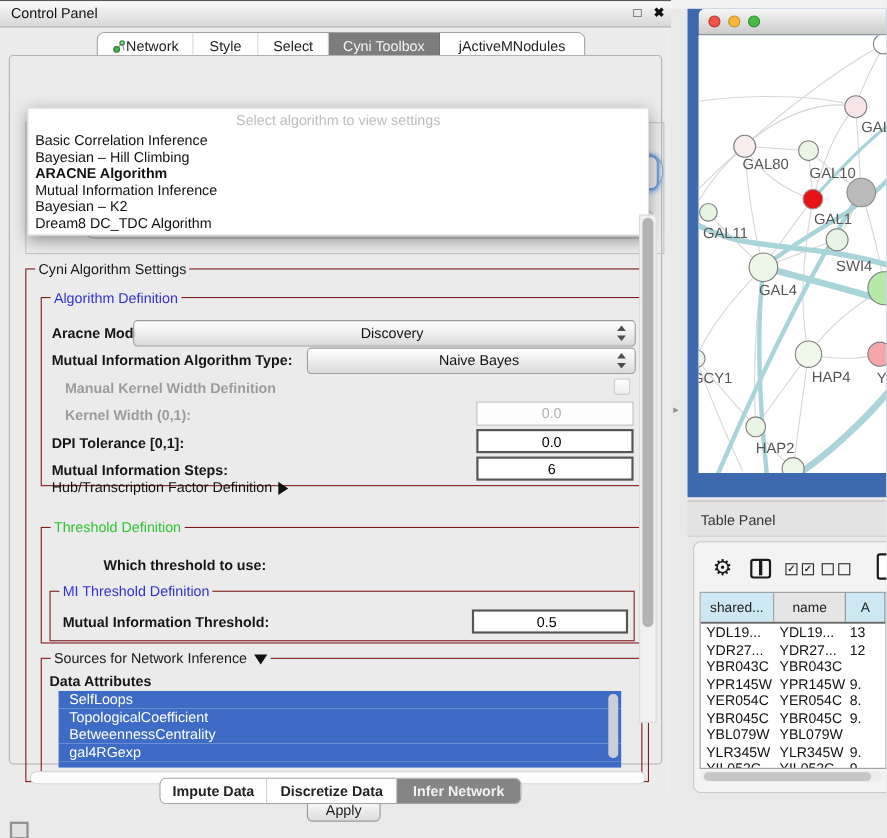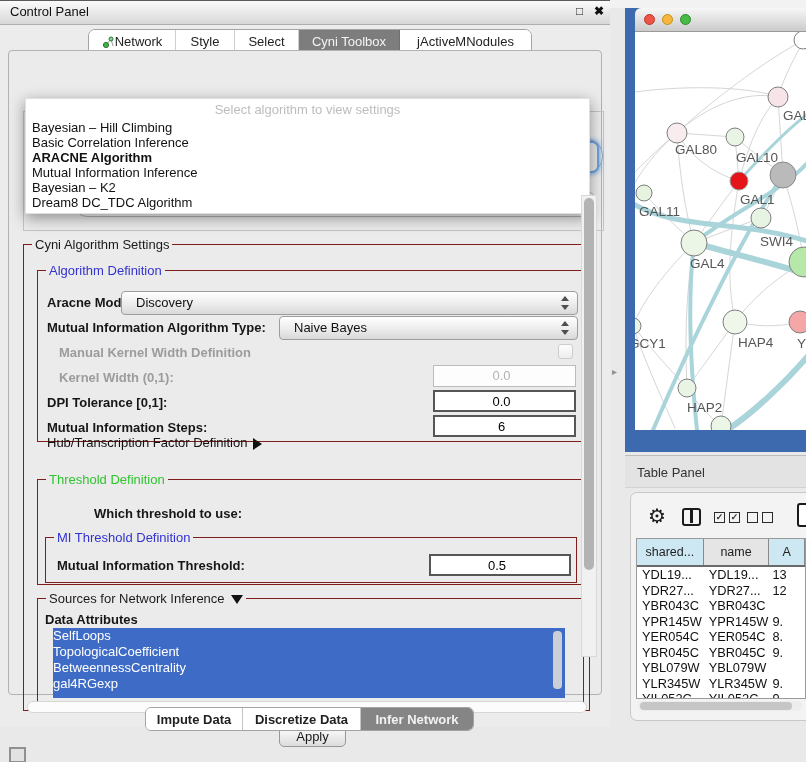--- a/index.html
+++ b/index.html
@@ -40,41 +40,41 @@
   .dd-item.sel{font-weight:bold;}
   
   .groupbox{border:1px solid #7f1d1d;}
   .legend{position:absolute;top:-8px;left:8px;background:#ebebeb;padding:0 3px;line-height:15px;white-space:nowrap;}
   .legend.blue{color:#3232cf;}
   .legend.green{color:#2fc42f;}
   .lbl{font-weight:bold;color:#161616;white-space:nowrap;}
   .lbl.dis{color:#9c9c9c;margin-left:12px;}
   
   .combo{background:linear-gradient(#ffffff,#ececec 55%,#d9d9d9);border:1px solid #9d9d9d;border-radius:4px;
-    height:24px;box-sizing:border-box;line-height:22px;padding-left:14px;color:#111;}
+    height:24px;box-sizing:border-box;line-height:22px;padding-left:14px;color:#111;text-align:center;}
   .stepper{position:absolute;right:7px;top:50%;margin-top:-7px;width:9px;height:14px;}
   .stepper:before{content:"";position:absolute;top:0;left:0;border-left:4.5px solid transparent;
     border-right:4.5px solid transparent;border-bottom:5px solid #4e4e4e;}
   .stepper:after{content:"";position:absolute;bottom:0;left:0;border-left:4.5px solid transparent;
     border-right:4.5px solid transparent;border-top:5px solid #4e4e4e;}
   
   .tfield{background:#fff;height:22px;box-sizing:border-box;text-align:center;padding-right:6px;
     line-height:19px;color:#000;}
   .tfield.dark{border:2px solid #565656;}
   .tfield.dis{border:1px solid #bcbcbc;color:#b2b2b2;background:#fdfdfd;}
   .checkbox{width:15px;height:15px;border:1px solid #cdcdcd;border-radius:3px;
     background:linear-gradient(#fdfdfd,#ededed);box-sizing:border-box;}
   
   #settings-vscroll{left:581px;top:195px;width:16px;height:462px;background:#f1f1f1;border:1px solid #d9d9d9;box-sizing:border-box;}
   #settings-vthumb{left:2px;top:2px;width:10px;height:372px;background:#b3b3b3;border-radius:5px;}
   #settings-hscroll{left:18px;top:650px;width:560px;height:12px;background:#fcfcfc;border:1px solid #d6d6d6;
     border-radius:6px;box-sizing:border-box;}
   
   #attr-list{left:44px;top:577px;width:512px;height:70px;background:#fff;overflow:hidden;}
-  .attr-item{height:16px;line-height:16px;background:#3e6bc5;color:#fff;padding-left:0;white-space:nowrap;}
+  .attr-item{height:16px;line-height:16px;background:#3e6bc5;color:#fff;padding-left:10px;white-space:nowrap;}
   .attr-item.partial{height:6px;}
   #attr-vscroll{position:absolute;right:3px;top:3px;width:9px;height:58px;background:#c9cfd8;border-radius:4px;}
   
   #apply-btn{left:270px;top:674px;width:67px;height:22px;border:1px solid #979797;border-radius:5px;
     background:linear-gradient(#ffffff,#dcdcdc);text-align:center;line-height:21px;box-sizing:border-box;}
   #bottom-tabs{left:145px;top:707px;height:22px;display:flex;border:1px solid #a3a3a3;border-radius:6px;
     overflow:hidden;background:#fff;}
   .btab{display:flex;align-items:center;justify-content:center;height:22px;border-right:1px solid #c4c4c4;
     font-weight:bold;color:#222;background:#fff;}
   .btab:last-child{border-right:none;}
@@ -168,22 +168,22 @@
       <div class="abs" id="bg-group"></div>
       <div class="abs" id="bg-comboA"></div>
       <div class="abs" id="bg-comboA-stepper">
           <span class="stepper"></span>
         </div>
       <div class="abs" id="bg-comboB">galFiltered.sif default node</div>
 
       <div class="abs" id="algo-popup">
         <div id="dd-prompt">Select algorithm to view settings</div>
         <div>
+            <div class="dd-item">Basic Correlation Inference</div>
             <div class="dd-item">Bayesian – Hill Climbing</div>
-            <div class="dd-item">Basic Correlation Inference</div>
             <div class="dd-item sel">ARACNE Algorithm</div>
             <div class="dd-item">Mutual Information Inference</div>
             <div class="dd-item">Bayesian – K2</div>
             <div class="dd-item">Dream8 DC_TDC Algorithm</div>
           </div>
       </div>
 
       <div class="abs groupbox" style="left:14px;top:193px;width:565px;height:465px;">
         <span class="legend">Cyni Algorithm Settings</span>
       </div>

